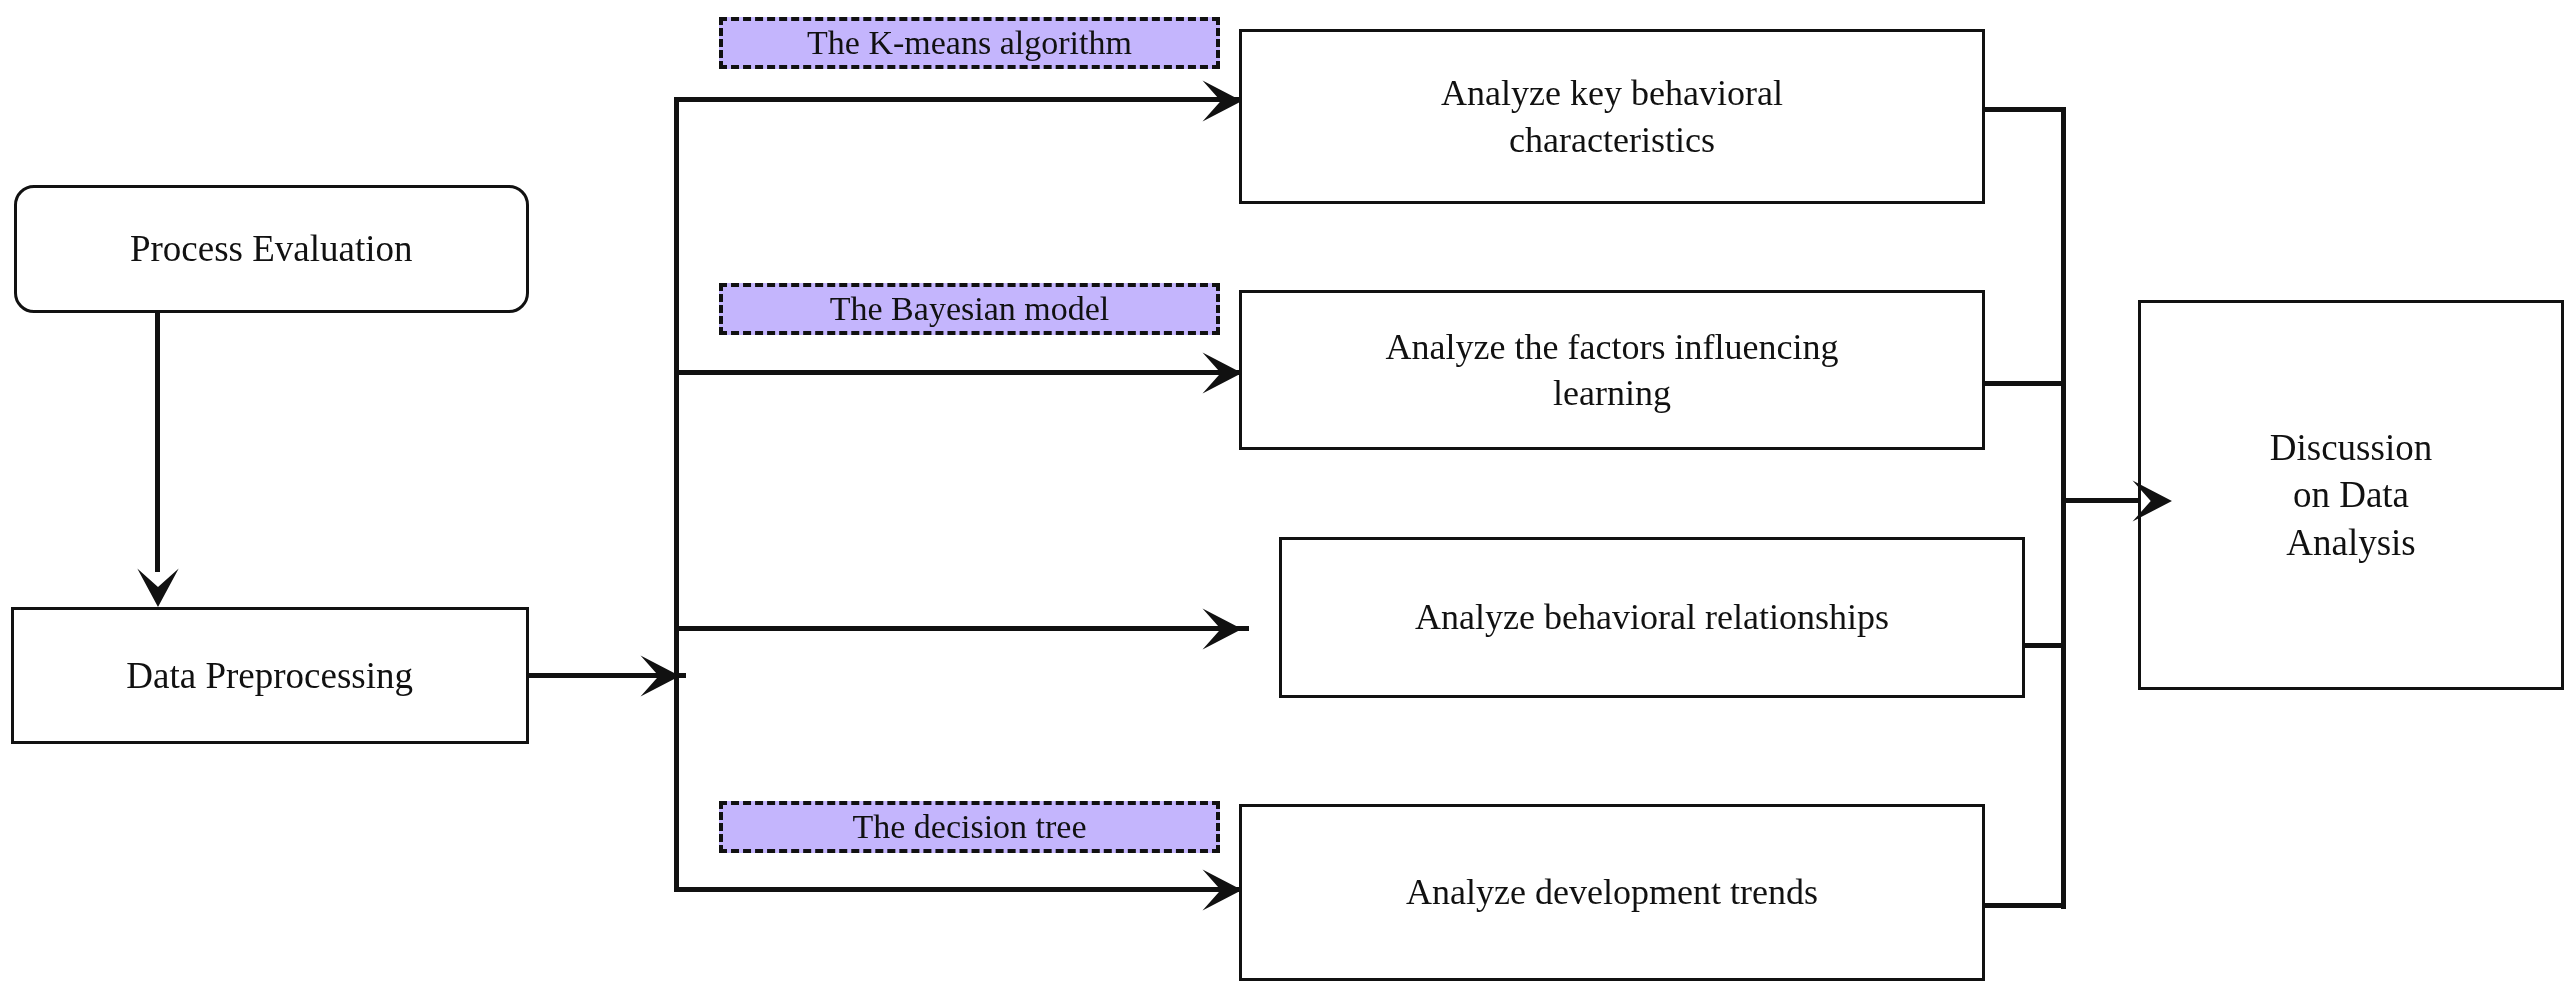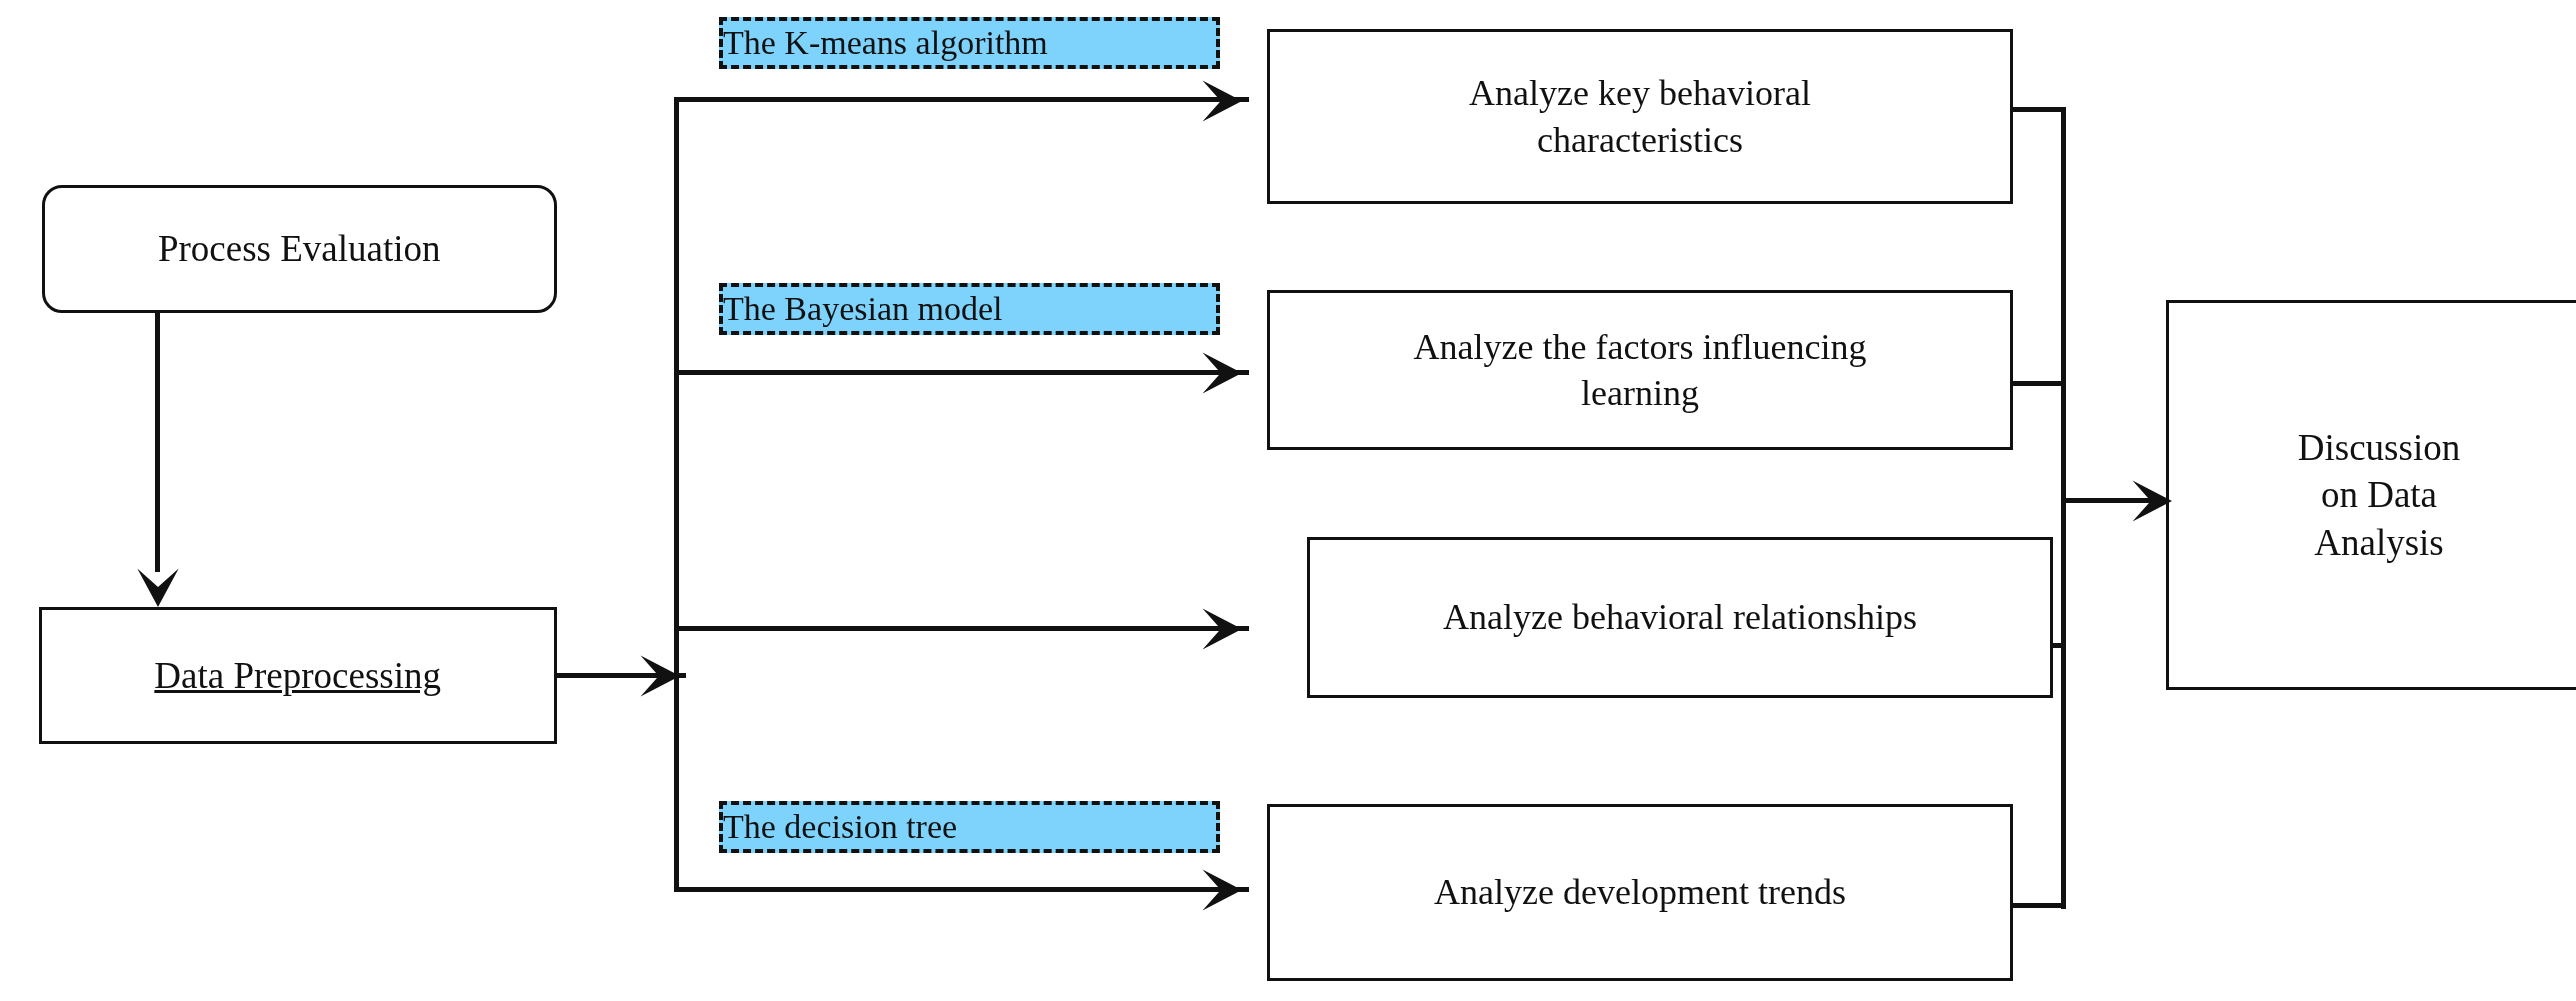--- a/index.html
+++ b/index.html
@@ -23,47 +23,46 @@
     box-sizing: border-box;
     background: #ffffff;
     border: 3.8px solid #111111;
     display: flex;
     align-items: center;
     justify-content: center;
     text-align: center;
     color: #111111;
     line-height: 1.28;
     z-index: 3;
-    margin-left: 28px;
   }
   .node .label {
     display: block;
     padding: 0 10.7px;
     white-space: pre-line;
   }
 
   #node-process-evaluation { left: 13.7px;   top: 185px;  width: 515px;  height: 128px; font-size: 37px; border-radius: 20px; }
-  #node-data-preprocessing { left: 10.7px;   top: 607px;  width: 518px;  height: 137px; font-size: 37px; text-decoration: underline; }
+  #node-data-preprocessing { left: 10.7px;   top: 607px;  width: 518px;  height: 137px; font-size: 37px; }
 
   #node-analyze-key-behavioral { left: 1239px; top: 29px;   width: 746px; height: 175px; font-size: 36px; }
   #node-analyze-factors        { left: 1239px; top: 290px;  width: 746px; height: 160px; font-size: 36px; }
   #node-analyze-relationships  { left: 1279px; top: 537px;  width: 746px; height: 161px; font-size: 36px; }
   #node-analyze-trends         { left: 1239px; top: 804px; width: 746px; height: 177px; font-size: 36px; }
 
   #node-discussion { left: 2138px; top: 300px; width: 426px; height: 390px; font-size: 37px; }
 
   
   .dashed-note {
     position: absolute;
     box-sizing: border-box;
-    background: #7dd3fc;
+    background: #c4b5fd;
     border: 4.6px dashed #111111;
     display: flex;
     align-items: center;
-    justify-content: flex-start;
+    justify-content: center;
     text-align: center;
     color: #111111;
     font-size: 34px;
     z-index: 6;
   }
   #note-kmeans   { left: 719px; top: 16.7px;   width: 501px; height: 52px; }
   #note-bayesian { left: 719px; top: 283px;  width: 501px; height: 52px; }
   #note-apriori  { left: 719px; top: 539px;  width: 501px; height: 52px; }
   #note-decision { left: 719px; top: 801px; width: 501px; height: 52px; }
 

